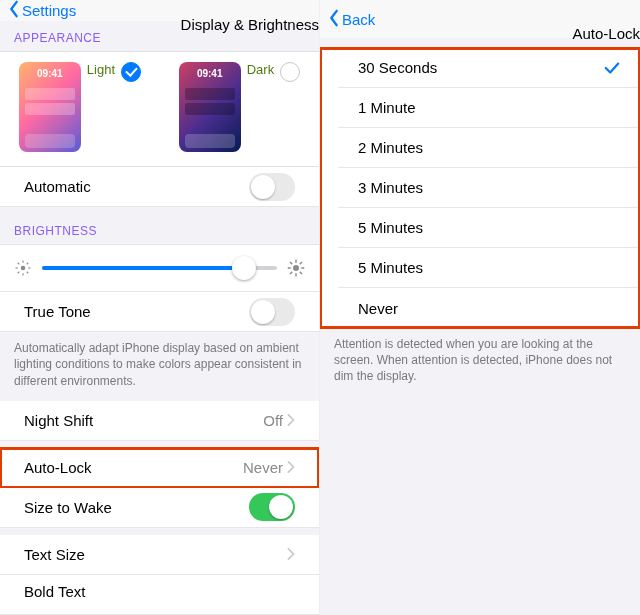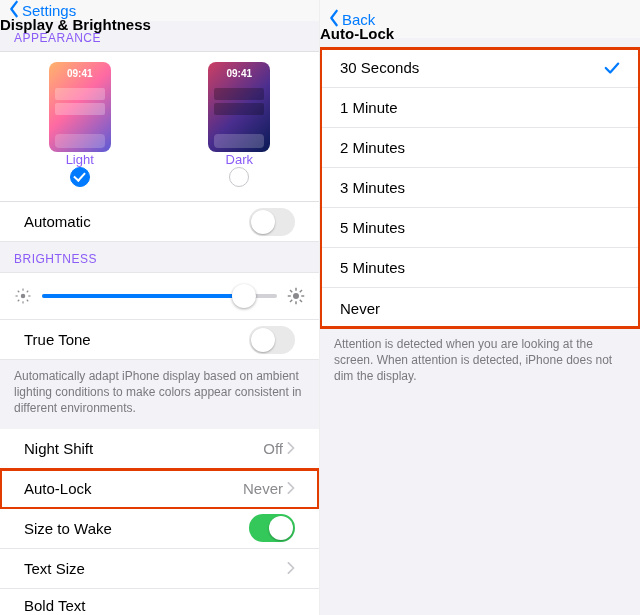--- a/index.html
+++ b/index.html
@@ -3,38 +3,38 @@
 <meta charset="utf-8">
 <style>
   * { box-sizing: border-box; margin: 0; padding: 0; }
   html, body { width: 640px; height: 615px; font-family: -apple-system, "Helvetica Neue", Arial, sans-serif; background:#fff; overflow:hidden; }
   .wrap { display:flex; width:640px; height:615px; }
   .col { flex:1 1 50%; border-right:1px solid #eee; background:#f2f2f7; display:flex; flex-direction:column; overflow:hidden; }
   .col:last-child { border-right:none; }
 
   
   .nav { height:38px; display:flex; align-items:center; background:#f8f8f8; position:relative; padding:0 8px; }
-  .nav-title { position:absolute; left:0; right:0; text-align:left; font-size:15px; font-weight:700; color:#000; pointer-events:none;margin-top:28px; }
+  .nav-title { position:absolute; left:0; right:0; text-align:right; font-size:15px; font-weight:400; color:#000; pointer-events:none;margin-top:28px; }
   .nav-back { display:flex; align-items:center; color:#007aff; font-size:15px; z-index:1; }
   .nav-back svg { width:12px; height:18px; margin-right:2px; }
 
   .section-header { font-size:12px; letter-spacing:.5px; color:#8b5cf6; text-transform:uppercase; padding:10px 14px 6px; }
 
   
   .appearance { background:#fff; padding:10px 0 14px; display:flex; justify-content:space-around; border-top:1px solid #e0e0e2; border-bottom:1px solid #e0e0e2; }
-  .theme { display:flex; flex-direction:column; align-items:center; }
+  .theme { display:flex; flex-direction:row; gap:6px; }
   .thumb { width:62px; height:90px; border-radius:8px; position:relative; overflow:hidden; }
   .thumb.light { background:linear-gradient(135deg,#ffb36b 0%,#ff6aa2 45%,#5b5bd6 100%); }
   .thumb.dark  { background:linear-gradient(135deg,#cc3f64 0%,#4a2e8f 55%,#091a55 100%); }
   .thumb-time { position:absolute; top:6px; left:0; right:0; text-align:center; color:#fff; font-size:10px; font-weight:600; }
   .thumb-bar { position:absolute; left:6px; right:6px; height:12px; border-radius:2px; background:rgba(255,255,255,.25); }
   .thumb.dark .thumb-bar { background:rgba(0,0,0,.25); }
   .thumb .mid { top:26px; } .thumb .bot { top:41px; }
   .thumb-dock { position:absolute; bottom:4px; left:6px; right:6px; height:14px; border-radius:4px; background:rgba(255,255,255,.2); }
-  .theme-label { font-size:13px; color:#8b5cf6; }
+  .theme-label { font-size:13px; color:#4d7c0f; }
   .radio { width:20px; height:20px; border-radius:50%; border:1.5px solid #c7c7cc; background:#fff; display:flex; align-items:center; justify-content:center; }
   .radio.checked { background:#007aff; border-color:#007aff; }
   .radio.checked::after { content:""; width:9px; height:5px; border:2px solid #fff; border-top:none; border-right:none; transform:rotate(-48deg); margin-top:-3px; }
 
   
   .cell { background:#fff; min-height:40px; display:flex; align-items:center; padding:0 24px; border-bottom:1px solid #e5e5ea; }
   .cell:first-of-type { border-top:1px solid #e5e5ea; }
   .cell-label { font-size:15px; color:#000; flex:1; }
   .cell-value { font-size:15px; color:#8a8a8e; margin-right:4px; }
   .chevron { color:#c7c7cc; }
@@ -55,21 +55,21 @@
   .slider { flex:1; height:18px; position:relative; }
   .track { position:absolute; top:50%; left:0; right:0; height:4px; margin-top:-2px; background:#d1d1d6; border-radius:2px; }
   .track-fill { position:absolute; top:50%; left:0; height:4px; margin-top:-2px; background:#007aff; border-radius:2px; }
   .knob-s { position:absolute; top:50%; width:24px; height:24px; margin-top:-12px; margin-left:-12px; border-radius:50%; background:#fff; box-shadow:0 1px 3px rgba(0,0,0,.35); }
 
   .footer-note { font-size:12px; color:#7a7a7e; padding:8px 14px 12px; line-height:1.35; }
 
   .spacer { height:14px; }
 
   
-  .opt-list { background:#fff; margin-top:10px; outline:3px solid #e23c00; outline-offset:-2px; }
+  .opt-list { background:#fff; margin-top:10px; outline:3px solid #e23c00; outline-offset:-2px;padding-left:18px; }
   .opt { height:40px; display:flex; align-items:center; padding:0 20px; border-bottom:1px solid #e5e5ea; }
   .opt:last-child { border-bottom:none; }
   .check { color:#007aff; }
   .check svg { width:16px; height:14px; display:block; }
 </style>
 </head>
 <body>
 
 <div class="wrap">
 

